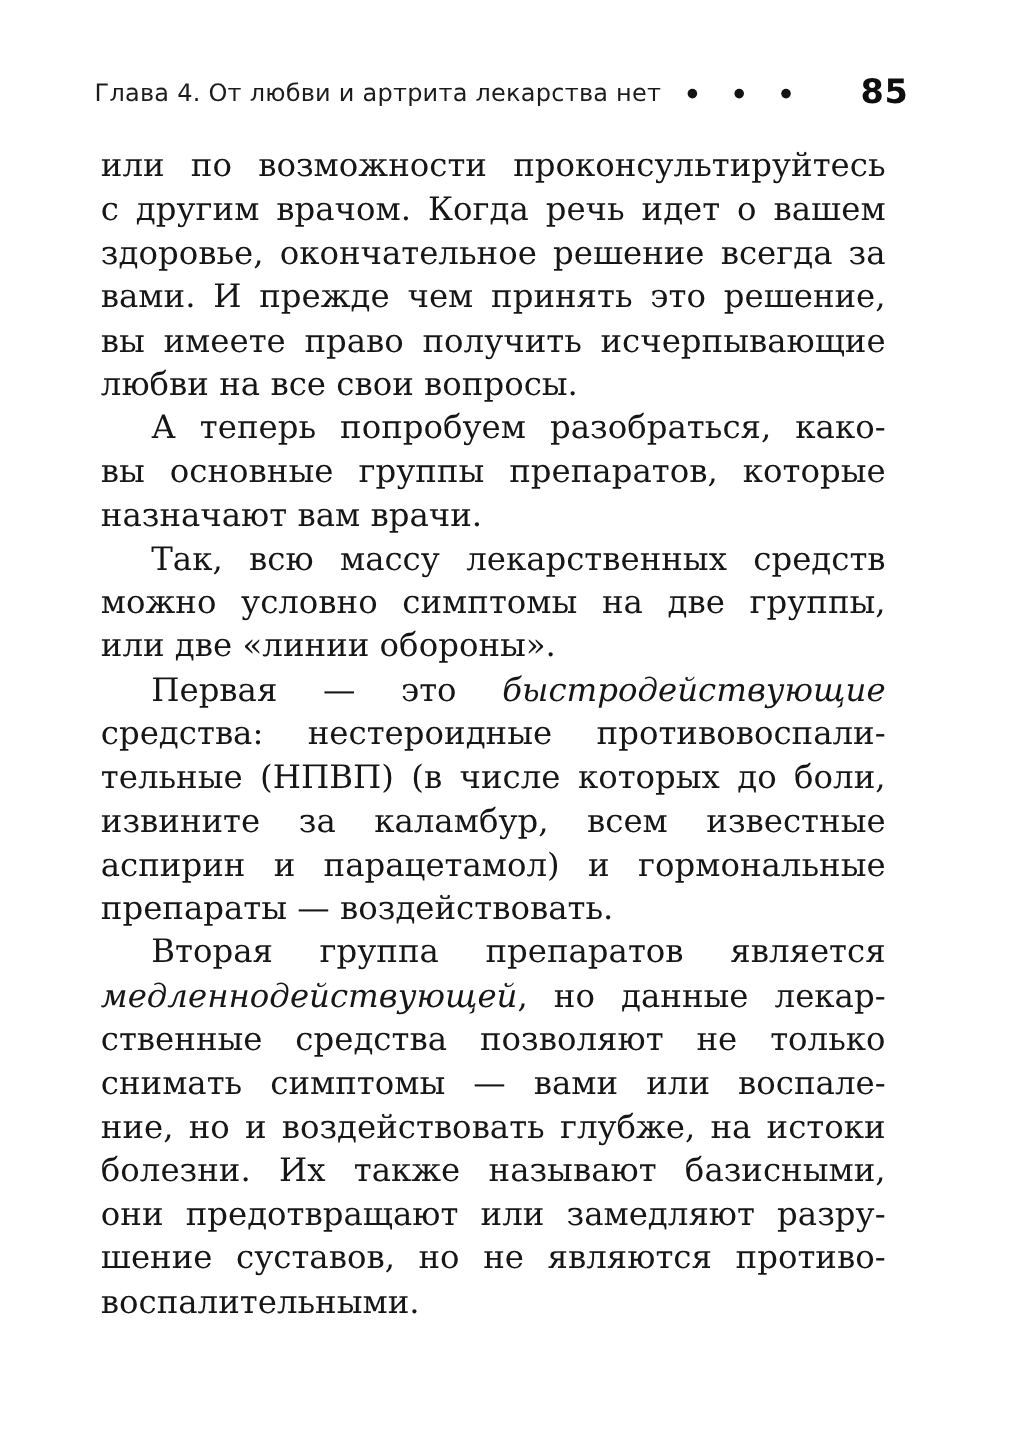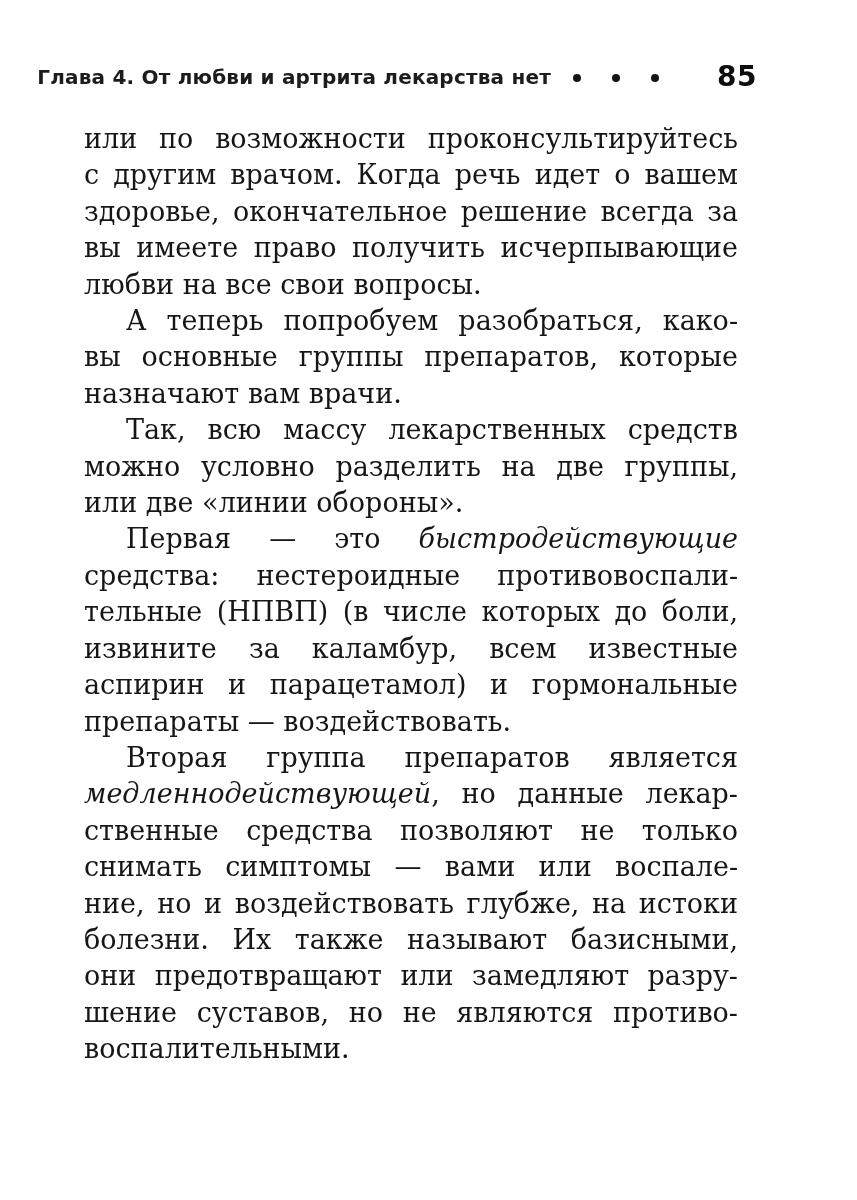--- a/index.html
+++ b/index.html
@@ -24,21 +24,21 @@
     width: 657px;
     display: flex;
     align-items: center;
     justify-content: flex-end;
     gap: 22px;
     font-family: "DejaVu Sans", sans-serif;
     white-space: nowrap;
   }
   .chapter-title {
     font-size: 20px;
-    font-weight: 700;
+    font-weight: 400;
     color: #1c1c1c;
     letter-spacing: 0.2px;
   }
   .head-dots {
     display: flex;
     align-items: center;
     gap: 31px;
     padding-top: 2px;
   }
   .head-dot {
@@ -92,31 +92,32 @@
         <span class="head-dot"></span>
       </span>
     <span class="page-number">85</span>
   </div>
 
   <div class="body-text">
       <div class="paragraph">
         <div class="text-line">или по возможности проконсультируйтесь</div>
         <div class="text-line">с другим врачом. Когда речь идет о вашем</div>
         <div class="text-line">здоровье, окончательное решение всегда за</div>
+        <div class="text-line">вами. И прежде чем принять это решение,</div>
         <div class="text-line">вы имеете право получить исчерпывающие</div>
         <div class="text-line last">любви на все свои вопросы.</div>
       </div>
       <div class="paragraph">
         <div class="text-line indent">А теперь попробуем разобраться, како-</div>
         <div class="text-line">вы основные группы препаратов, которые</div>
         <div class="text-line last">назначают вам врачи.</div>
       </div>
       <div class="paragraph">
         <div class="text-line indent">Так, всю массу лекарственных средств</div>
-        <div class="text-line">можно условно разделить на две группы,</div>
+        <div class="text-line">можно условно симптомы на две группы,</div>
         <div class="text-line last">или две «линии обороны».</div>
       </div>
       <div class="paragraph">
         <div class="text-line indent">Первая — это <em>быстродействующие</em></div>
         <div class="text-line">средства: нестероидные противовоспали-</div>
         <div class="text-line">тельные (НПВП) (в числе которых до боли,</div>
         <div class="text-line">извините за каламбур, всем известные</div>
         <div class="text-line">аспирин и парацетамол) и гормональные</div>
         <div class="text-line last">препараты — воздействовать.</div>
       </div>

